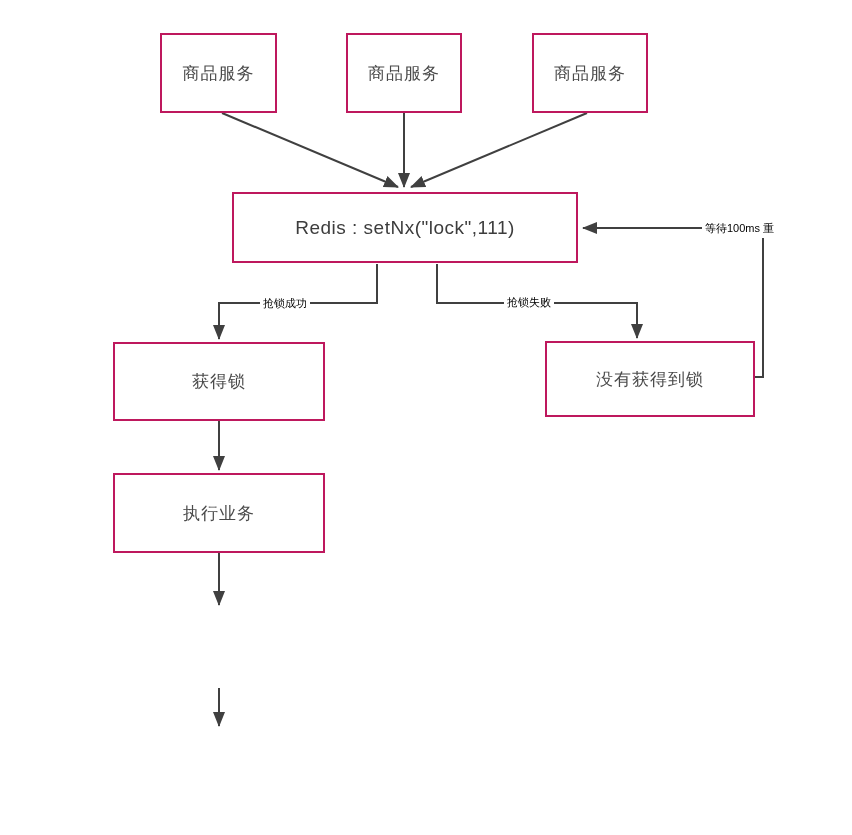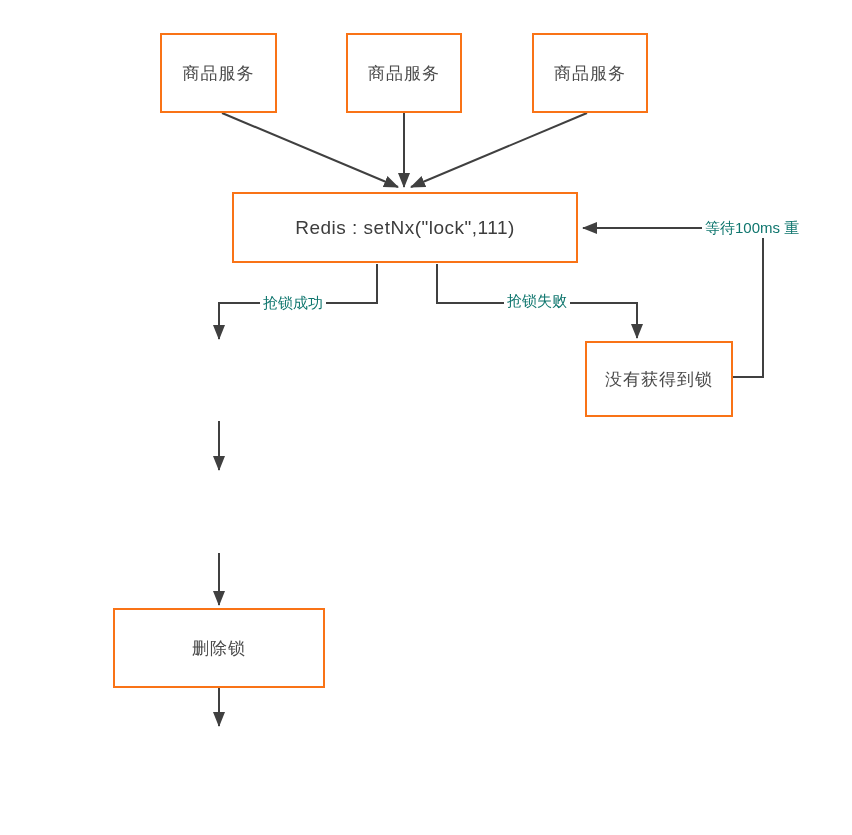--- a/index.html
+++ b/index.html
@@ -18,40 +18,40 @@
   #edges {
     position: absolute;
     left: 0;
     top: 0;
     width: 852px;
     height: 835px;
   }
   .node {
     position: absolute;
     box-sizing: border-box;
-    border: 2px solid #f97316;
+    border: 2px solid #be185d;
     background: #ffffff;
     display: flex;
     align-items: center;
     justify-content: center;
     color: #4a4a4a;
     font-size: 17px;
     letter-spacing: 1px;
     text-align: center;
   }
   .node.redis {
     font-size: 19px;
     letter-spacing: 0.5px;
     color: #3d3d3d;
   }
   .edge-label {
     position: absolute;
     background: #ffffff;
-    color: #0f766e;
-    font-size: 15px;
+    color: #000000;
+    font-size: 11px;
     line-height: 20px;
     padding: 0 3px;
     white-space: nowrap;
   }
   .watermark {
     position: absolute;
     right: 6px;
     top: 804px;
     color: #d4d4d4;
     font-size: 15px;
@@ -60,21 +60,21 @@
   }
   
   .svc1  { left: 160px; top: 33px;  width: 117px; height: 80px; }
   .svc2  { left: 346px; top: 33px;  width: 116px; height: 80px; }
   .svc3  { left: 532px; top: 33px;  width: 116px; height: 80px; }
   .redis { left: 232px; top: 192px; width: 346px; height: 71px; }
   .got   { left: 113px; top: 342px; width: 212px; height: 79px; }
   .exec  { left: 113px; top: 473px; width: 212px; height: 80px; }
   .del   { left: 113px; top: 608px; width: 212px; height: 80px; }
   .end   { left: 113px; top: 729px; width: 212px; height: 80px; }
-  .nolock{ left: 545px; top: 341px; width: 148px; height: 76px; margin-left: 40px; }
+  .nolock{ left: 545px; top: 341px; width: 210px; height: 76px; }
   .lbl-success { left: 260px; top: 293px; }
   .lbl-fail    { left: 504px; top: 293px; font-family: Liberation Mono, monospace; }
   .lbl-wait    { left: 702px; top: 218px; }
 </style>
 </head>
 <body>
 
 <div id="canvas">
 
   <svg id="edges" viewBox="0 0 852 835" xmlns="http://www.w3.org/2000/svg">
@@ -98,21 +98,22 @@
       <path d="M219,688 L219,726" marker-end="url(#arrow)"></path>
 
       <path d="M730,377 L763,377 L763,228 L583,228" marker-end="url(#arrow)"></path>
     </g>
   </svg>
 
   <div class="node svc1">商品服务</div>
   <div class="node svc2">商品服务</div>
   <div class="node svc3">商品服务</div>
   <div class="node redis">Redis : setNx("lock",111)</div>
-  <div class="node del">删除锁</div>
+  <div class="node got">获得锁</div>
+  <div class="node exec">执行业务</div>
   <div class="node nolock">没有获得到锁</div>
 
   <div class="edge-label lbl-success">抢锁成功</div>
   <div class="edge-label lbl-fail">抢锁失败</div>
   <div class="edge-label lbl-wait">等待100ms 重</div>
 
 
 </div>
 
 </body></html>

